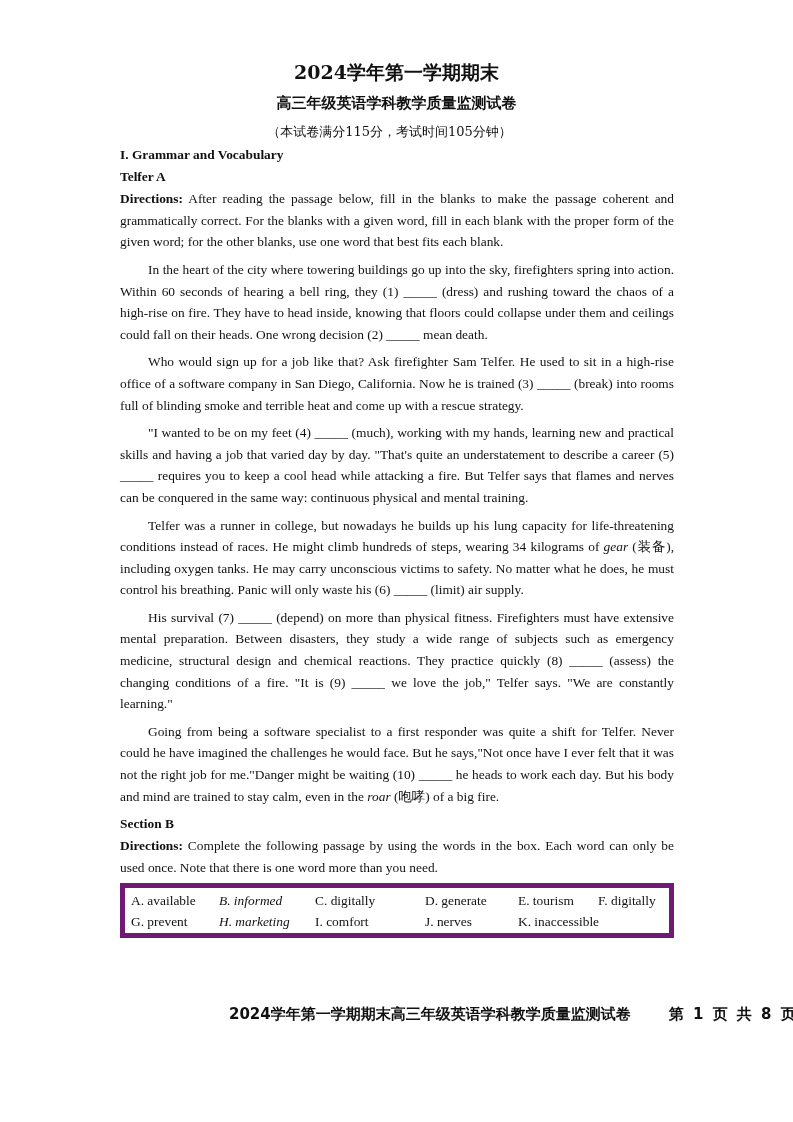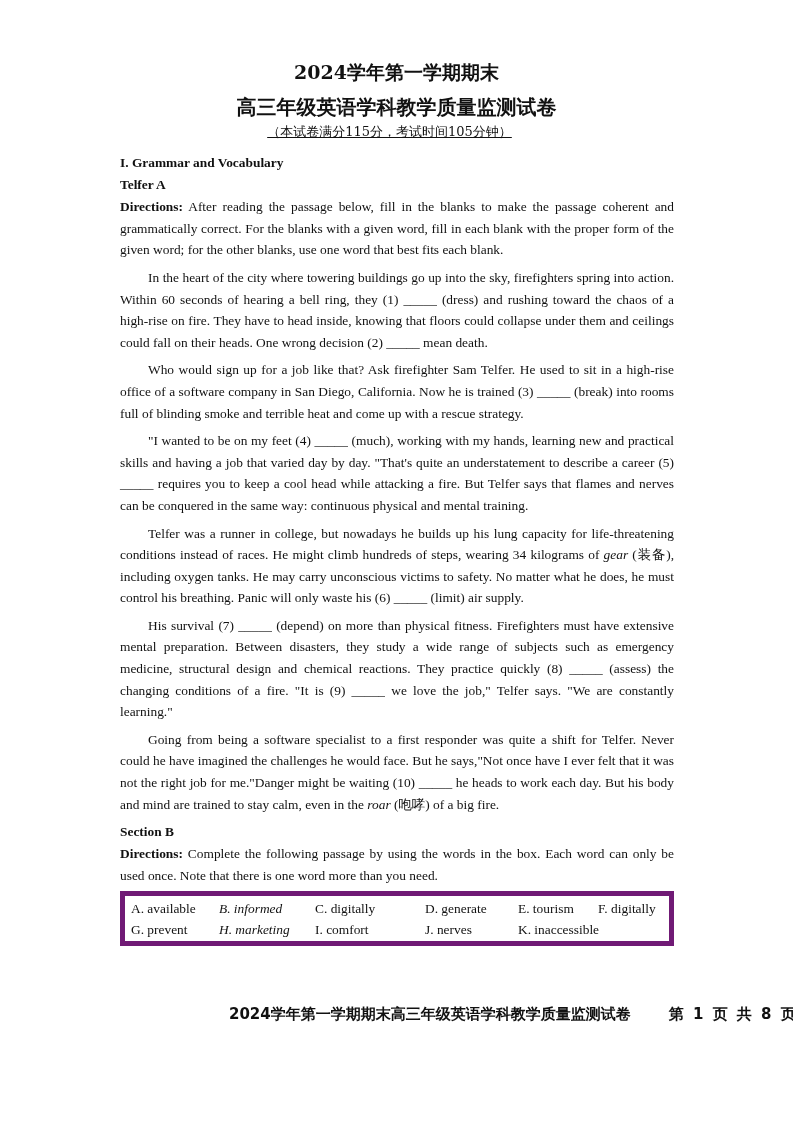--- a/index.html
+++ b/index.html
@@ -1,24 +1,24 @@
 <!DOCTYPE html>
 <html><head>
   <meta charset="utf-8">
   <style>
     html, body { margin: 0; padding: 0; background: #ffffff; }
     body { width: 793px; height: 1122px; position: relative; overflow: hidden;
       font-family: "Liberation Serif", "DejaVu Serif", serif; color: #111; }
     .title1 { position: absolute; top: 60px; left: 0; width: 793px; text-align: center;
       font-size: 19px; font-weight: bold; font-family: "DejaVu Serif", "Liberation Serif", serif; }
     .title2 { position: absolute; top: 94px; left: 0; width: 793px; text-align: center;
-      font-size: 20px; font-weight: bold; font-family: "DejaVu Serif", "Liberation Serif", serif; }
+      font-size: 15px; font-weight: bold; font-family: "DejaVu Serif", "Liberation Serif", serif; }
     .subtitle { position: absolute; top: 123px; left: 0; width: 779px; text-align: center;
-      font-size: 13px; font-family: "DejaVu Serif", "Liberation Serif", serif; text-decoration: underline; }
-    .content { position: absolute; top: 152px; left: 120px; width: 554px; font-size: 13.4px; line-height: 21.6px; }
+      font-size: 13px; font-family: "DejaVu Serif", "Liberation Serif", serif; }
+    .content { position: absolute; top: 144px; left: 120px; width: 554px; font-size: 13.4px; line-height: 21.6px; }
     .h-part { font-weight: bold; font-size: 13.4px; margin: 0 0 0.5px 0; }
     .h-sec { font-weight: bold; font-size: 13.4px; margin: 0 0 0.5px 0; }
     .directions { text-align: justify; margin: 0 0 6px 0; }
     .directions b { font-weight: bold; }
     .para { text-indent: 28px; text-align: justify; margin: 0 0 6px 0; }
     .word-box { border: 5px solid #701a75; margin-top: 2px; padding: 2px 6px 1px 6px; font-size: 13.4px; line-height: 21px; }
     .wb-row { display: flex; }
     .wb-cell { white-space: nowrap; }
     .c1 { width: 88px; } .c2 { width: 96px; font-style: italic; } .c3 { width: 110px; } .c4 { width: 93px; } .c5 { width: 80px; } .c6 { flex: 1; }
     .footer { position: absolute; top: 1005px; left: 229px; font-size: 15px; font-weight: bold;

